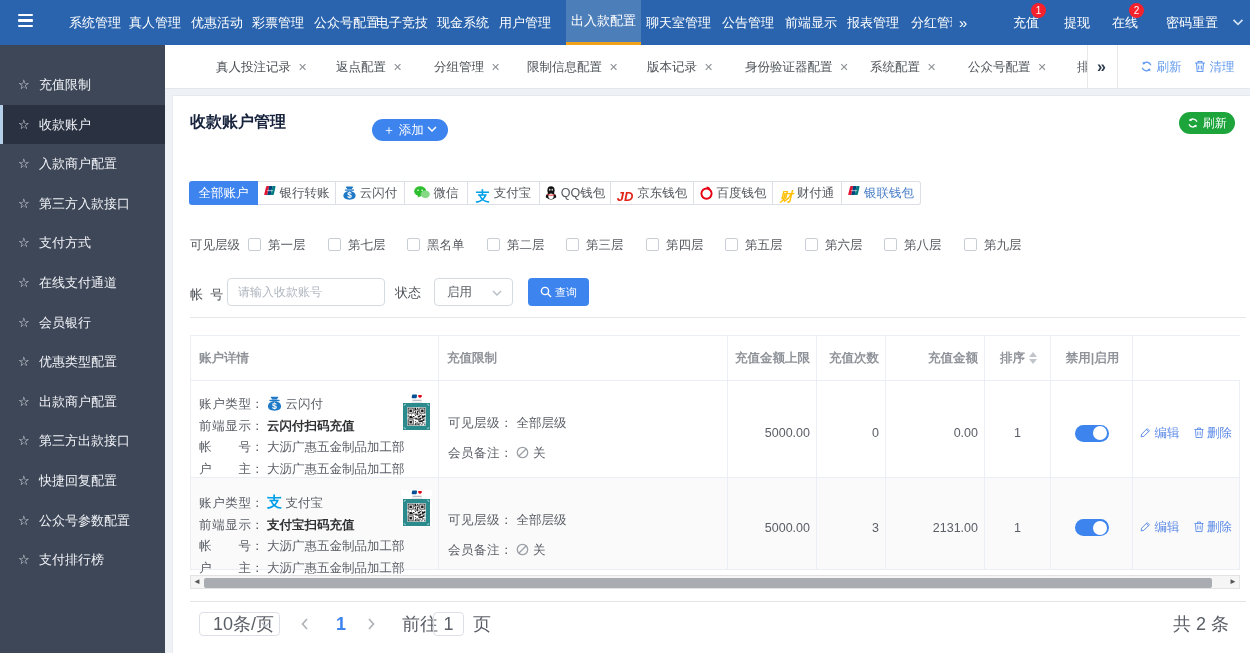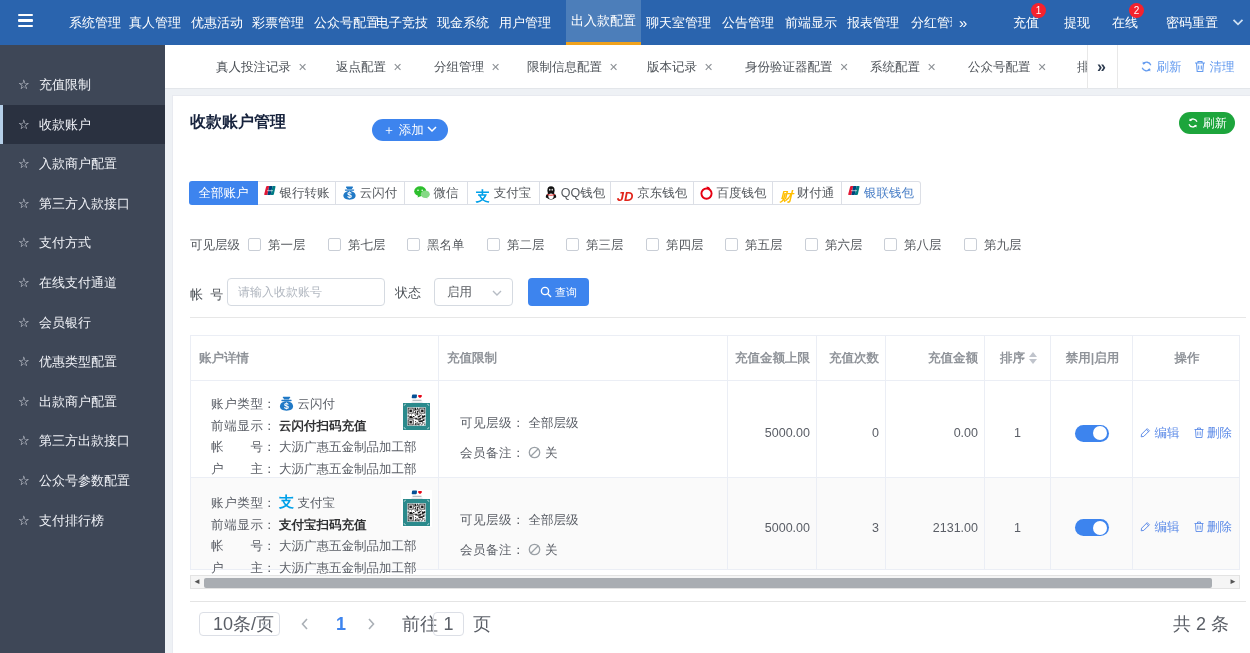--- a/index.html
+++ b/index.html
@@ -46,21 +46,21 @@
 #stlabel{position:absolute;left:222px;top:6px;white-space:nowrap}
 #stsel{position:absolute;left:261px;top:0;width:79px;height:28px;border:1px solid #d5dae1;border-radius:4px;background:#fff;font-size:12.5px;color:#55595e;line-height:26px;padding-left:12px}
 #qbtn{position:absolute;left:355px;top:0;width:61px;height:28px;background:#3d84ee;border-radius:4px;color:#fff;font-size:11px;line-height:28px;text-align:center}
 
 #divider{position:absolute;left:17px;top:221px;width:1056px;height:1px;background:#e7e7e7}
 #tbl{position:absolute;left:17px;top:239px;width:1050px;font-size:12.5px;color:#5a5e66}
 #tbl .hrow{display:flex;border-top:1px solid #ebeef5;height:45px;font-weight:700;color:#8f9399;font-size:12.5px}
 #tbl .hc{border-right:1px solid #ebeef5;display:flex;align-items:center;padding:0 6px 0 8px;white-space:nowrap}
 #tbl .hc:first-child{border-left:1px solid #ebeef5}
 #tbl .row{display:flex;border-top:1px solid #ebeef5}
-#tbl .c{border-right:1px solid #ebeef5;padding:8px 20px;position:relative}
+#tbl .c{border-right:1px solid #ebeef5;padding:8px 8px;position:relative}
 #tbl .c:first-child{border-left:1px solid #ebeef5}
 #tbl .r2{background:#fafafa}
 .num{justify-content:flex-end;text-align:right}
 .ctr{justify-content:center;text-align:center}
 .cell-flex{display:flex;align-items:center;padding-top:12px !important;padding-bottom:4px !important}
 .lbl{display:inline-block;width:52px;text-align:justify;text-align-last:justify;color:#5a5e66}
 .dl{line-height:21.5px;white-space:nowrap}
 .bold{font-weight:700;color:#303133}
 .toggle{display:inline-block;width:34px;height:17px;border-radius:9px;background:#3d84ee;position:relative;vertical-align:middle}
 .toggle i{position:absolute;right:1.5px;top:1.5px;width:14px;height:14px;border-radius:50%;background:#fff}
@@ -123,20 +123,21 @@
   <div class="it"><span class="star">☆</span>充值限制</div>
   <div class="it sel"><span class="star">☆</span>收款账户</div>
   <div class="it"><span class="star">☆</span>入款商户配置</div>
   <div class="it"><span class="star">☆</span>第三方入款接口</div>
   <div class="it"><span class="star">☆</span>支付方式</div>
   <div class="it"><span class="star">☆</span>在线支付通道</div>
   <div class="it"><span class="star">☆</span>会员银行</div>
   <div class="it"><span class="star">☆</span>优惠类型配置</div>
   <div class="it"><span class="star">☆</span>出款商户配置</div>
   <div class="it"><span class="star">☆</span>第三方出款接口</div>
+  <div class="it"><span class="star">☆</span>快捷回复配置</div>
   <div class="it"><span class="star">☆</span>公众号参数配置</div>
   <div class="it"><span class="star">☆</span>支付排行榜</div>
 </div>
 <div id="tabbar">
   <span class="ttab" style="left:51px">真人投注记录<span class="x">✕</span></span>
   <span class="ttab" style="left:171px">返点配置<span class="x">✕</span></span>
   <span class="ttab" style="left:269px">分组管理<span class="x">✕</span></span>
   <span class="ttab" style="left:362px">限制信息配置<span class="x">✕</span></span>
   <span class="ttab" style="left:482px">版本记录<span class="x">✕</span></span>
   <span class="ttab" style="left:580px">身份验证器配置<span class="x">✕</span></span>
@@ -260,21 +261,20 @@
       <div class="hc" style="width:249px">账户详情</div>
       <div class="hc" style="width:289px">充值限制</div>
       <div class="hc num" style="width:89px">充值金额上限</div>
       <div class="hc num" style="width:69px">充值次数</div>
       <div class="hc num" style="width:99px">充值金额</div>
       <div class="hc ctr" style="width:66px">排序<span class="caret">
             <b class="up"></b>
             <b class="dn"></b>
           </span></div>
       <div class="hc ctr" style="width:82px">禁用|启用</div>
-      <div class="hc ctr" style="width:107px">操作</div>
     </div>
     <div class="row r1" style="height:97px">
       <div class="c" style="width:249px;padding-top:13px">
         <div class="dl"><span class="lbl">账户类型</span>：&nbsp;<svg style="display:inline;vertical-align:-3px" width="15" height="15" viewBox="0 0 13 14">
               <path d="M4.3 3.2 L3.1 1.2 Q2.9 0.6 3.5 0.6 H9.5 Q10.1 0.6 9.9 1.2 L8.7 3.2 Z" fill="#2079c6"></path>
               <path d="M2.2 3.4 H10.8 Q11.4 3.4 11.2 4 L10.9 4.8 H2.1 L1.8 4 Q1.6 3.4 2.2 3.4 Z" fill="#2079c6"></path>
               <path d="M6.5 4.9 C10.5 4.9 12.6 7.3 12.6 9.6 C12.6 12.3 10.3 13.7 6.5 13.7 C2.7 13.7 0.4 12.3 0.4 9.6 C0.4 7.3 2.5 4.9 6.5 4.9 Z" fill="#2079c6"></path>
               <text x="6.5" y="12" font-size="8.2" fill="#fff" text-anchor="middle" font-family="Liberation Sans" font-weight="bold">$</text>
             </svg> <span>云闪付</span></div>
         <div class="dl"><span class="lbl">前端显示</span>：&nbsp;<span class="bold">云闪付扫码充值</span></div>

